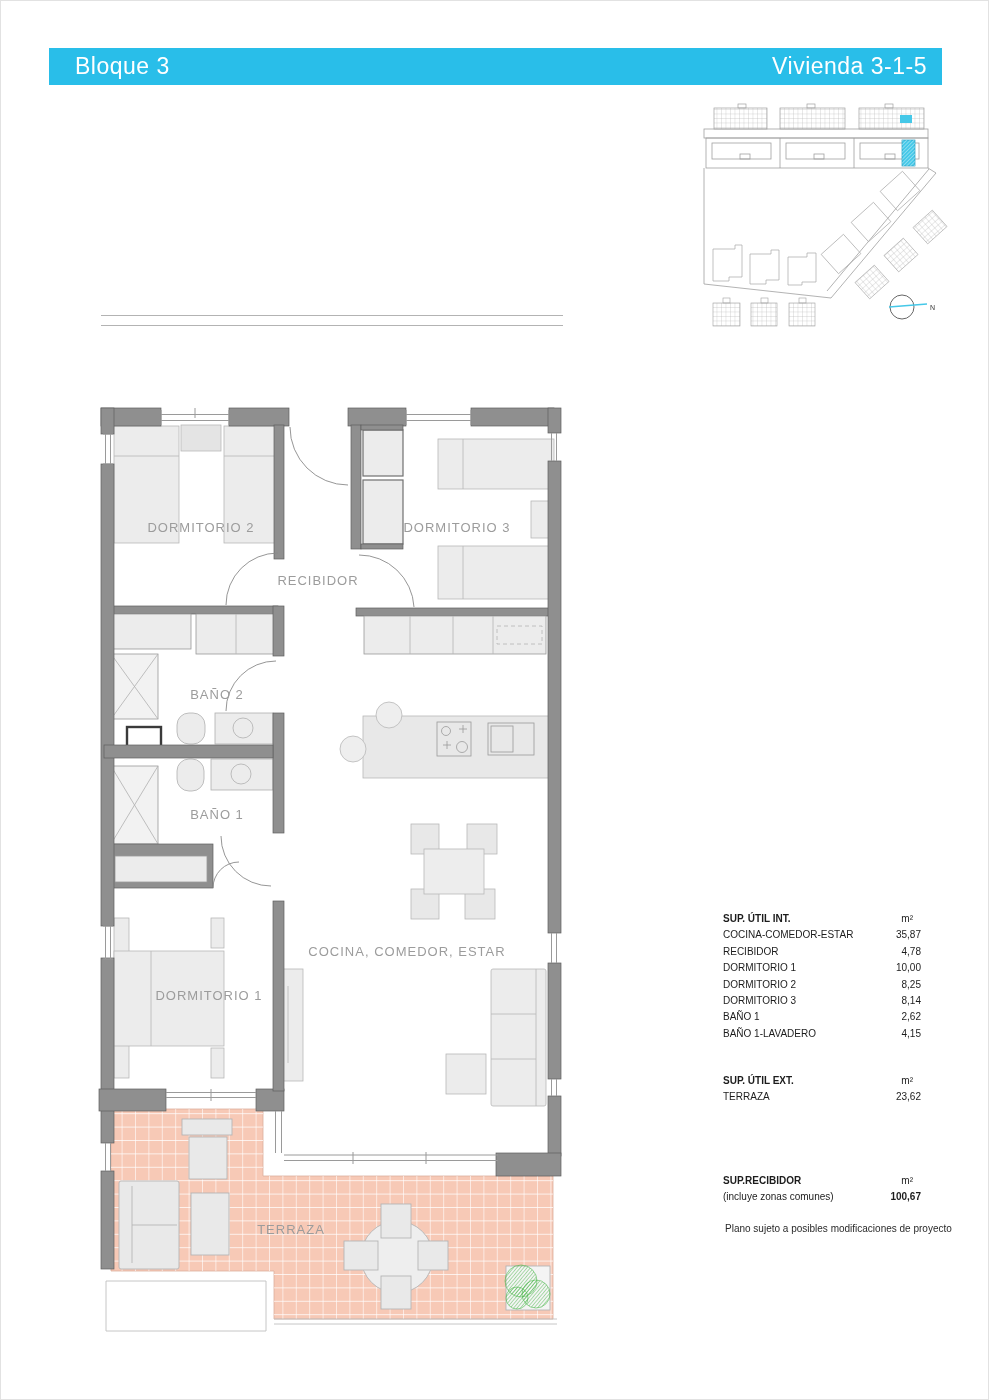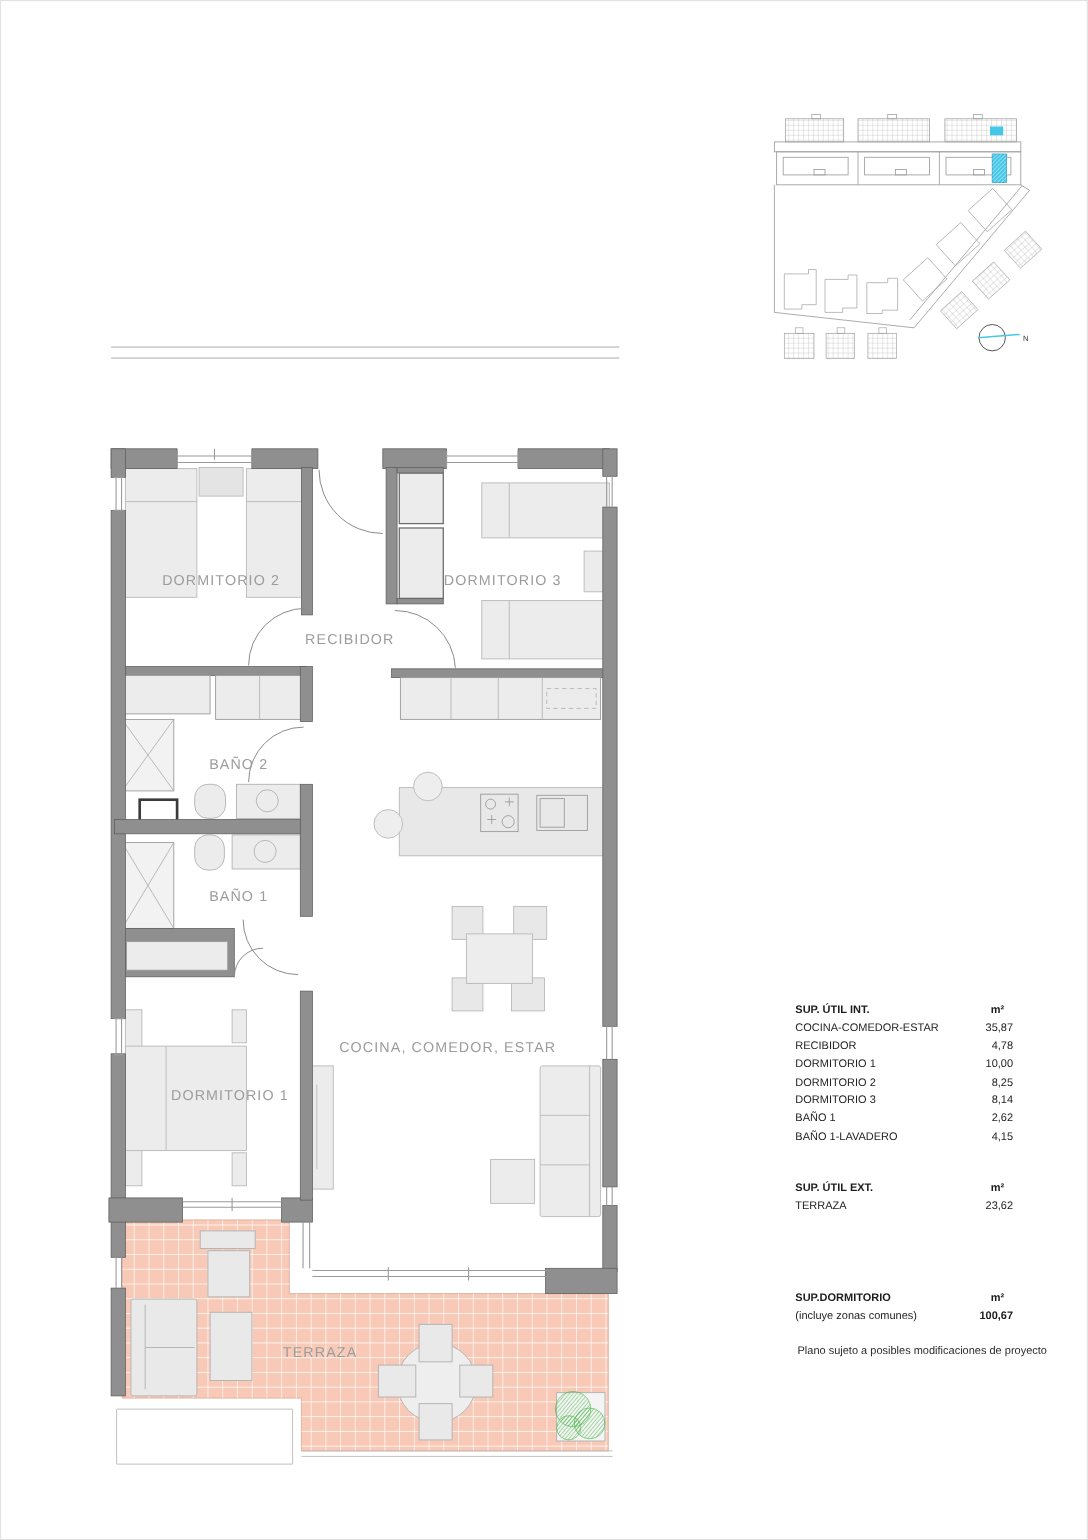--- a/index.html
+++ b/index.html
@@ -9,29 +9,33 @@
             display:flex;align-items:center;justify-content:space-between;
             padding:0 15px 0 26px;box-sizing:border-box;}
   .titlebar span{color:#ffffff;font-size:23px;letter-spacing:0.5px;}
   .refline{position:absolute;left:100px;width:462px;border-top:1px solid #b3b3b3;height:0;}
   .siteplan{position:absolute;left:690px;top:100px;width:265px;height:235px;}
   .floorplan{position:absolute;left:95px;top:393px;width:470px;height:940px;}
   .floorplan text{font-family:"Liberation Sans",sans-serif;fill:#9c9c9c;letter-spacing:1px;}
   .areas{position:absolute;left:722px;width:198px;color:#1c1c1c;font-size:10px;}
   .trow{display:flex;justify-content:space-between;align-items:baseline;height:16.4px;line-height:16.4px;}
   .thead{font-weight:bold;}
-  .unit{font-weight:bold;padding-right:8px;}
+  .unit{font-weight:normal;padding-right:8px;}
   .bold{font-weight:bold;}
   .disclaimer{position:absolute;left:724px;top:1222px;font-size:10px;color:#2a2a2a;white-space:nowrap;}
 </style>
 </head>
 <body>
 
 <div class="page">
 
+  <div class="titlebar" style="background: rgb(41, 190, 233);">
+    <span>Bloque 3</span>
+    <span>Vivienda 3-1-5</span>
+  </div>
 
   <div class="refline" style="top:314px"></div>
   <div class="refline" style="top:324px"></div>
 
   <svg class="siteplan" viewBox="690 100 265 235">
     <defs>
       <pattern id="sgrid" width="4.5" height="4.5" patternUnits="userSpaceOnUse">
         <path d="M4.5 0 H0 V4.5" fill="none" stroke="#a8a8a8" stroke-width="0.5"></path>
       </pattern>
       <pattern id="whx" width="2.6" height="2.6" patternUnits="userSpaceOnUse" patternTransform="rotate(45)">
@@ -327,21 +331,21 @@
       <span class="unit">m²</span>
     </div>
     <div class="trow">
         <span>TERRAZA</span>
         <span>23,62</span>
       </div>
   </div>
 
   <div class="areas" style="top:1172px">
     <div class="trow thead">
-      <span>SUP.DORMITORIO</span>
+      <span>SUP.RECIBIDOR</span>
       <span class="unit">m²</span>
     </div>
     <div class="trow">
       <span>(incluye zonas comunes)</span>
       <span class="bold">100,67</span>
     </div>
   </div>
 
   <div class="disclaimer">Plano sujeto a posibles modificaciones de proyecto</div>
 

